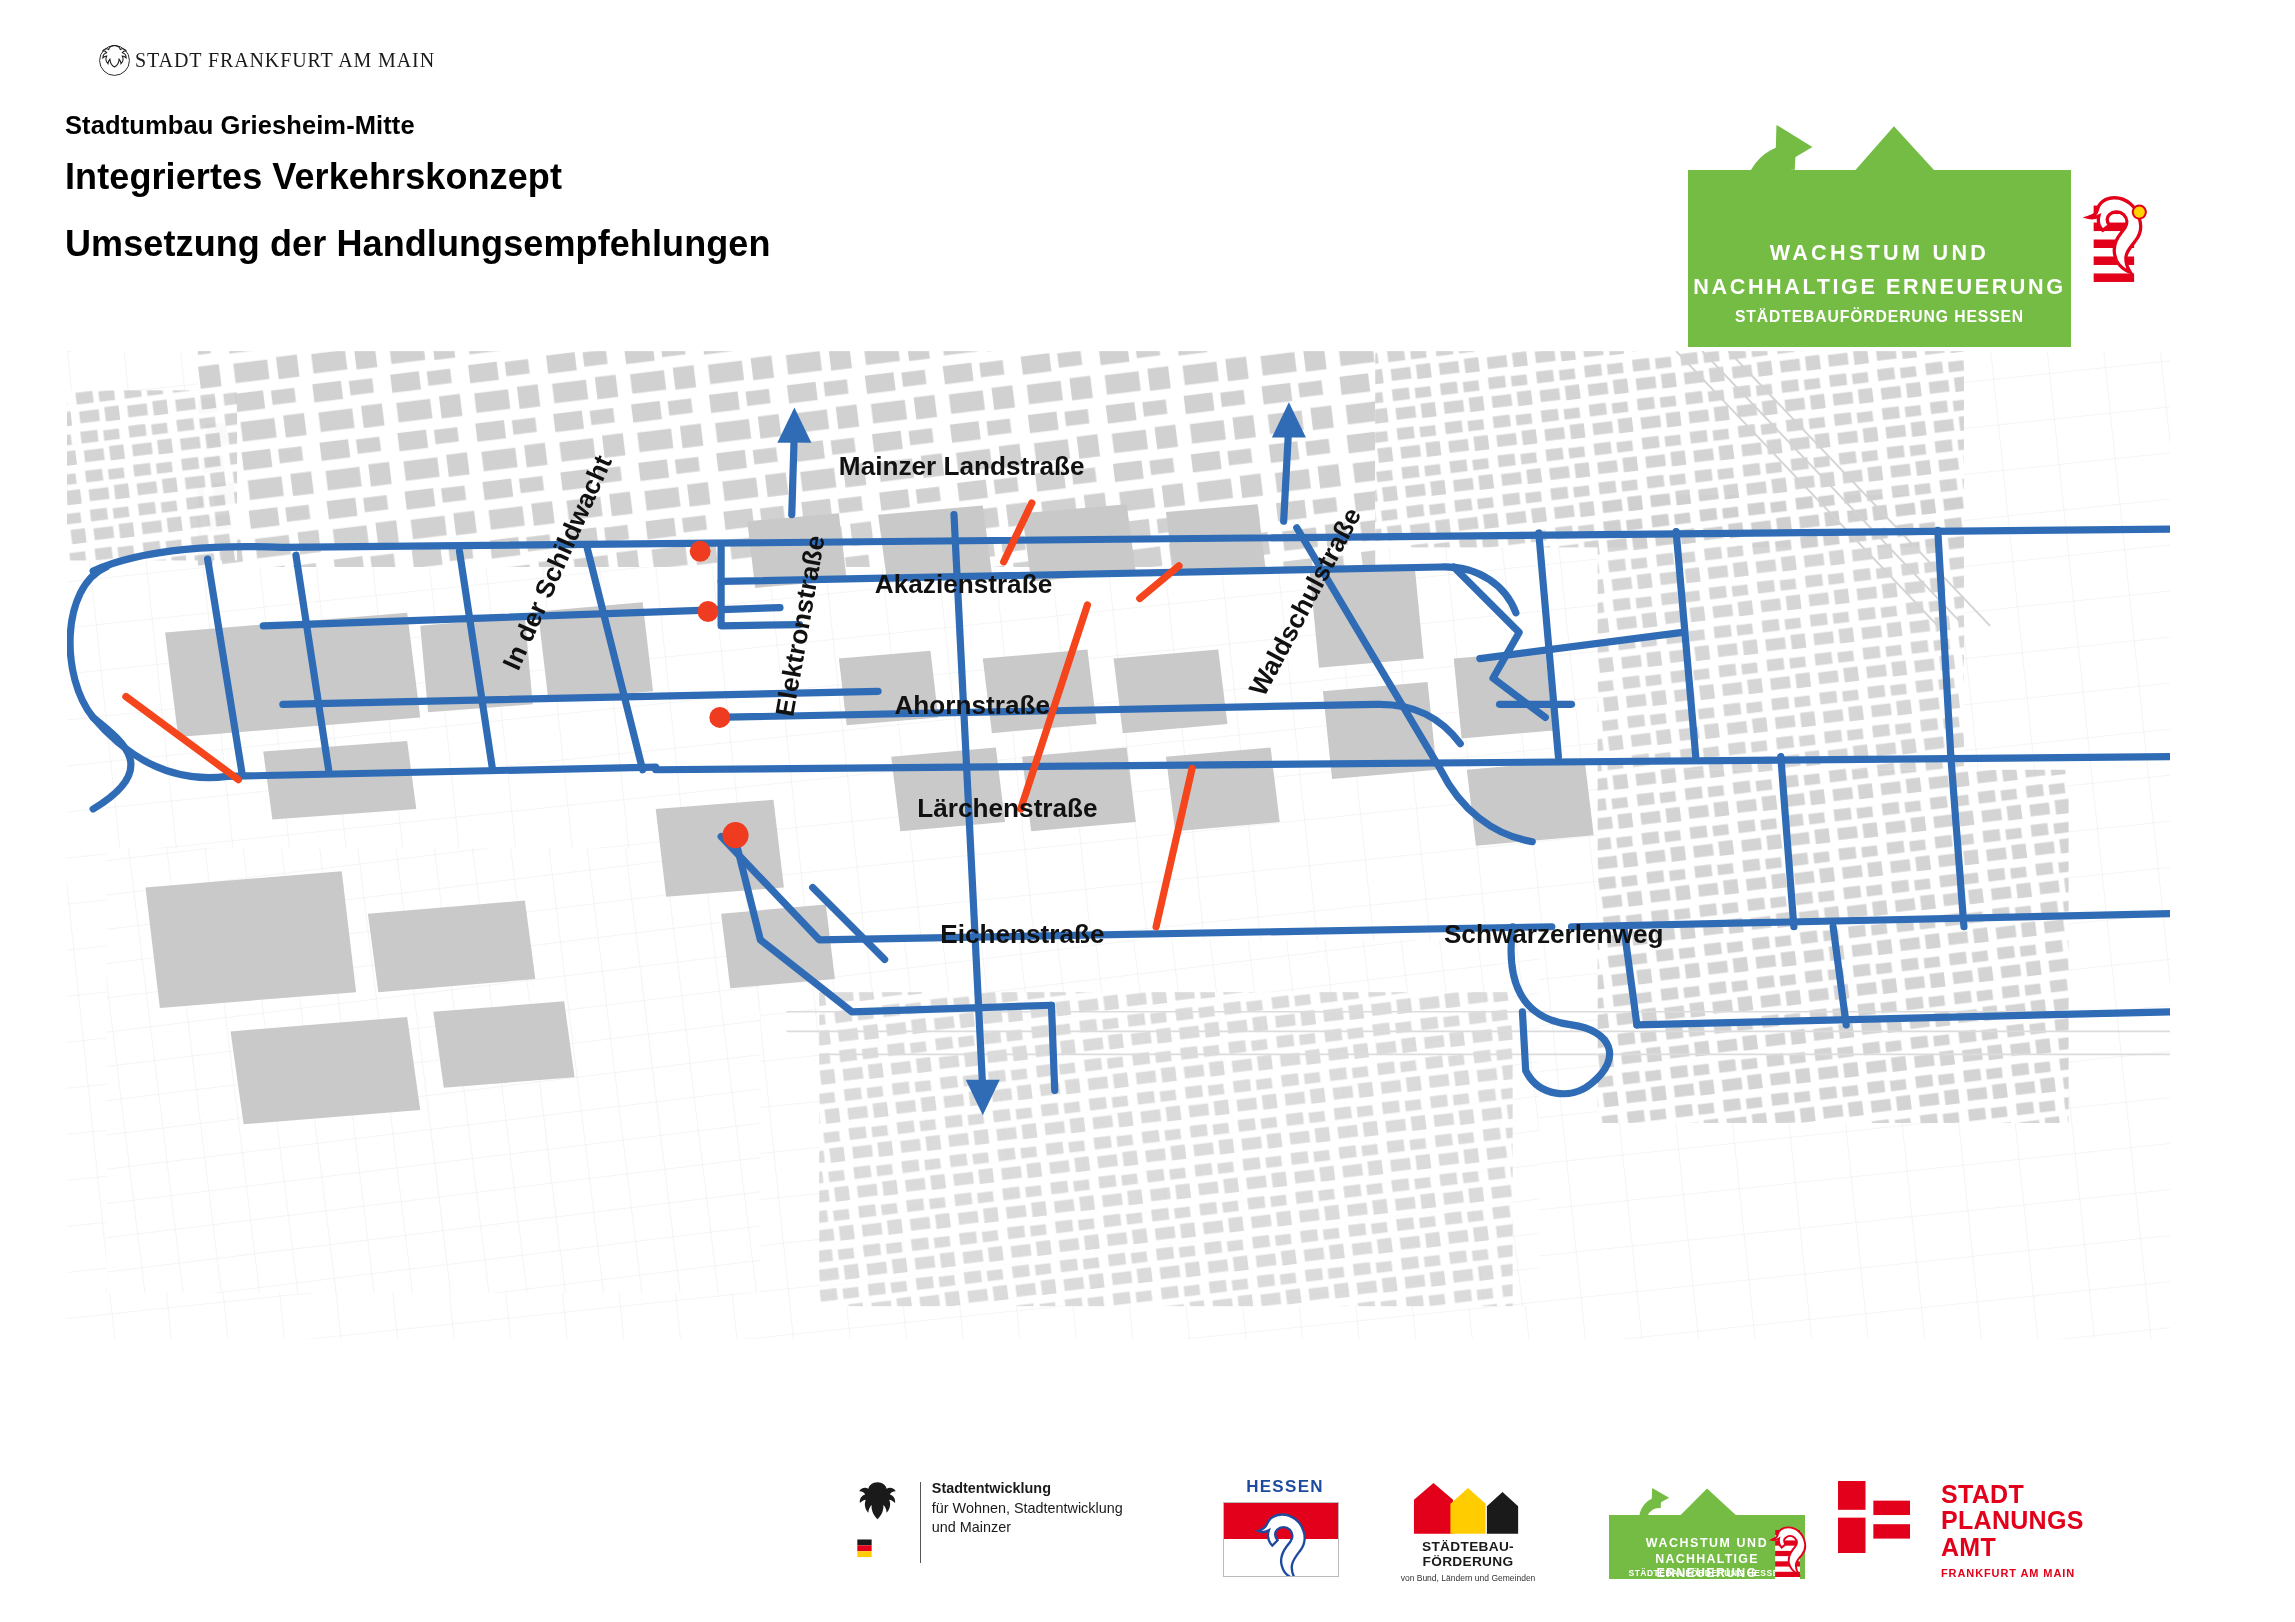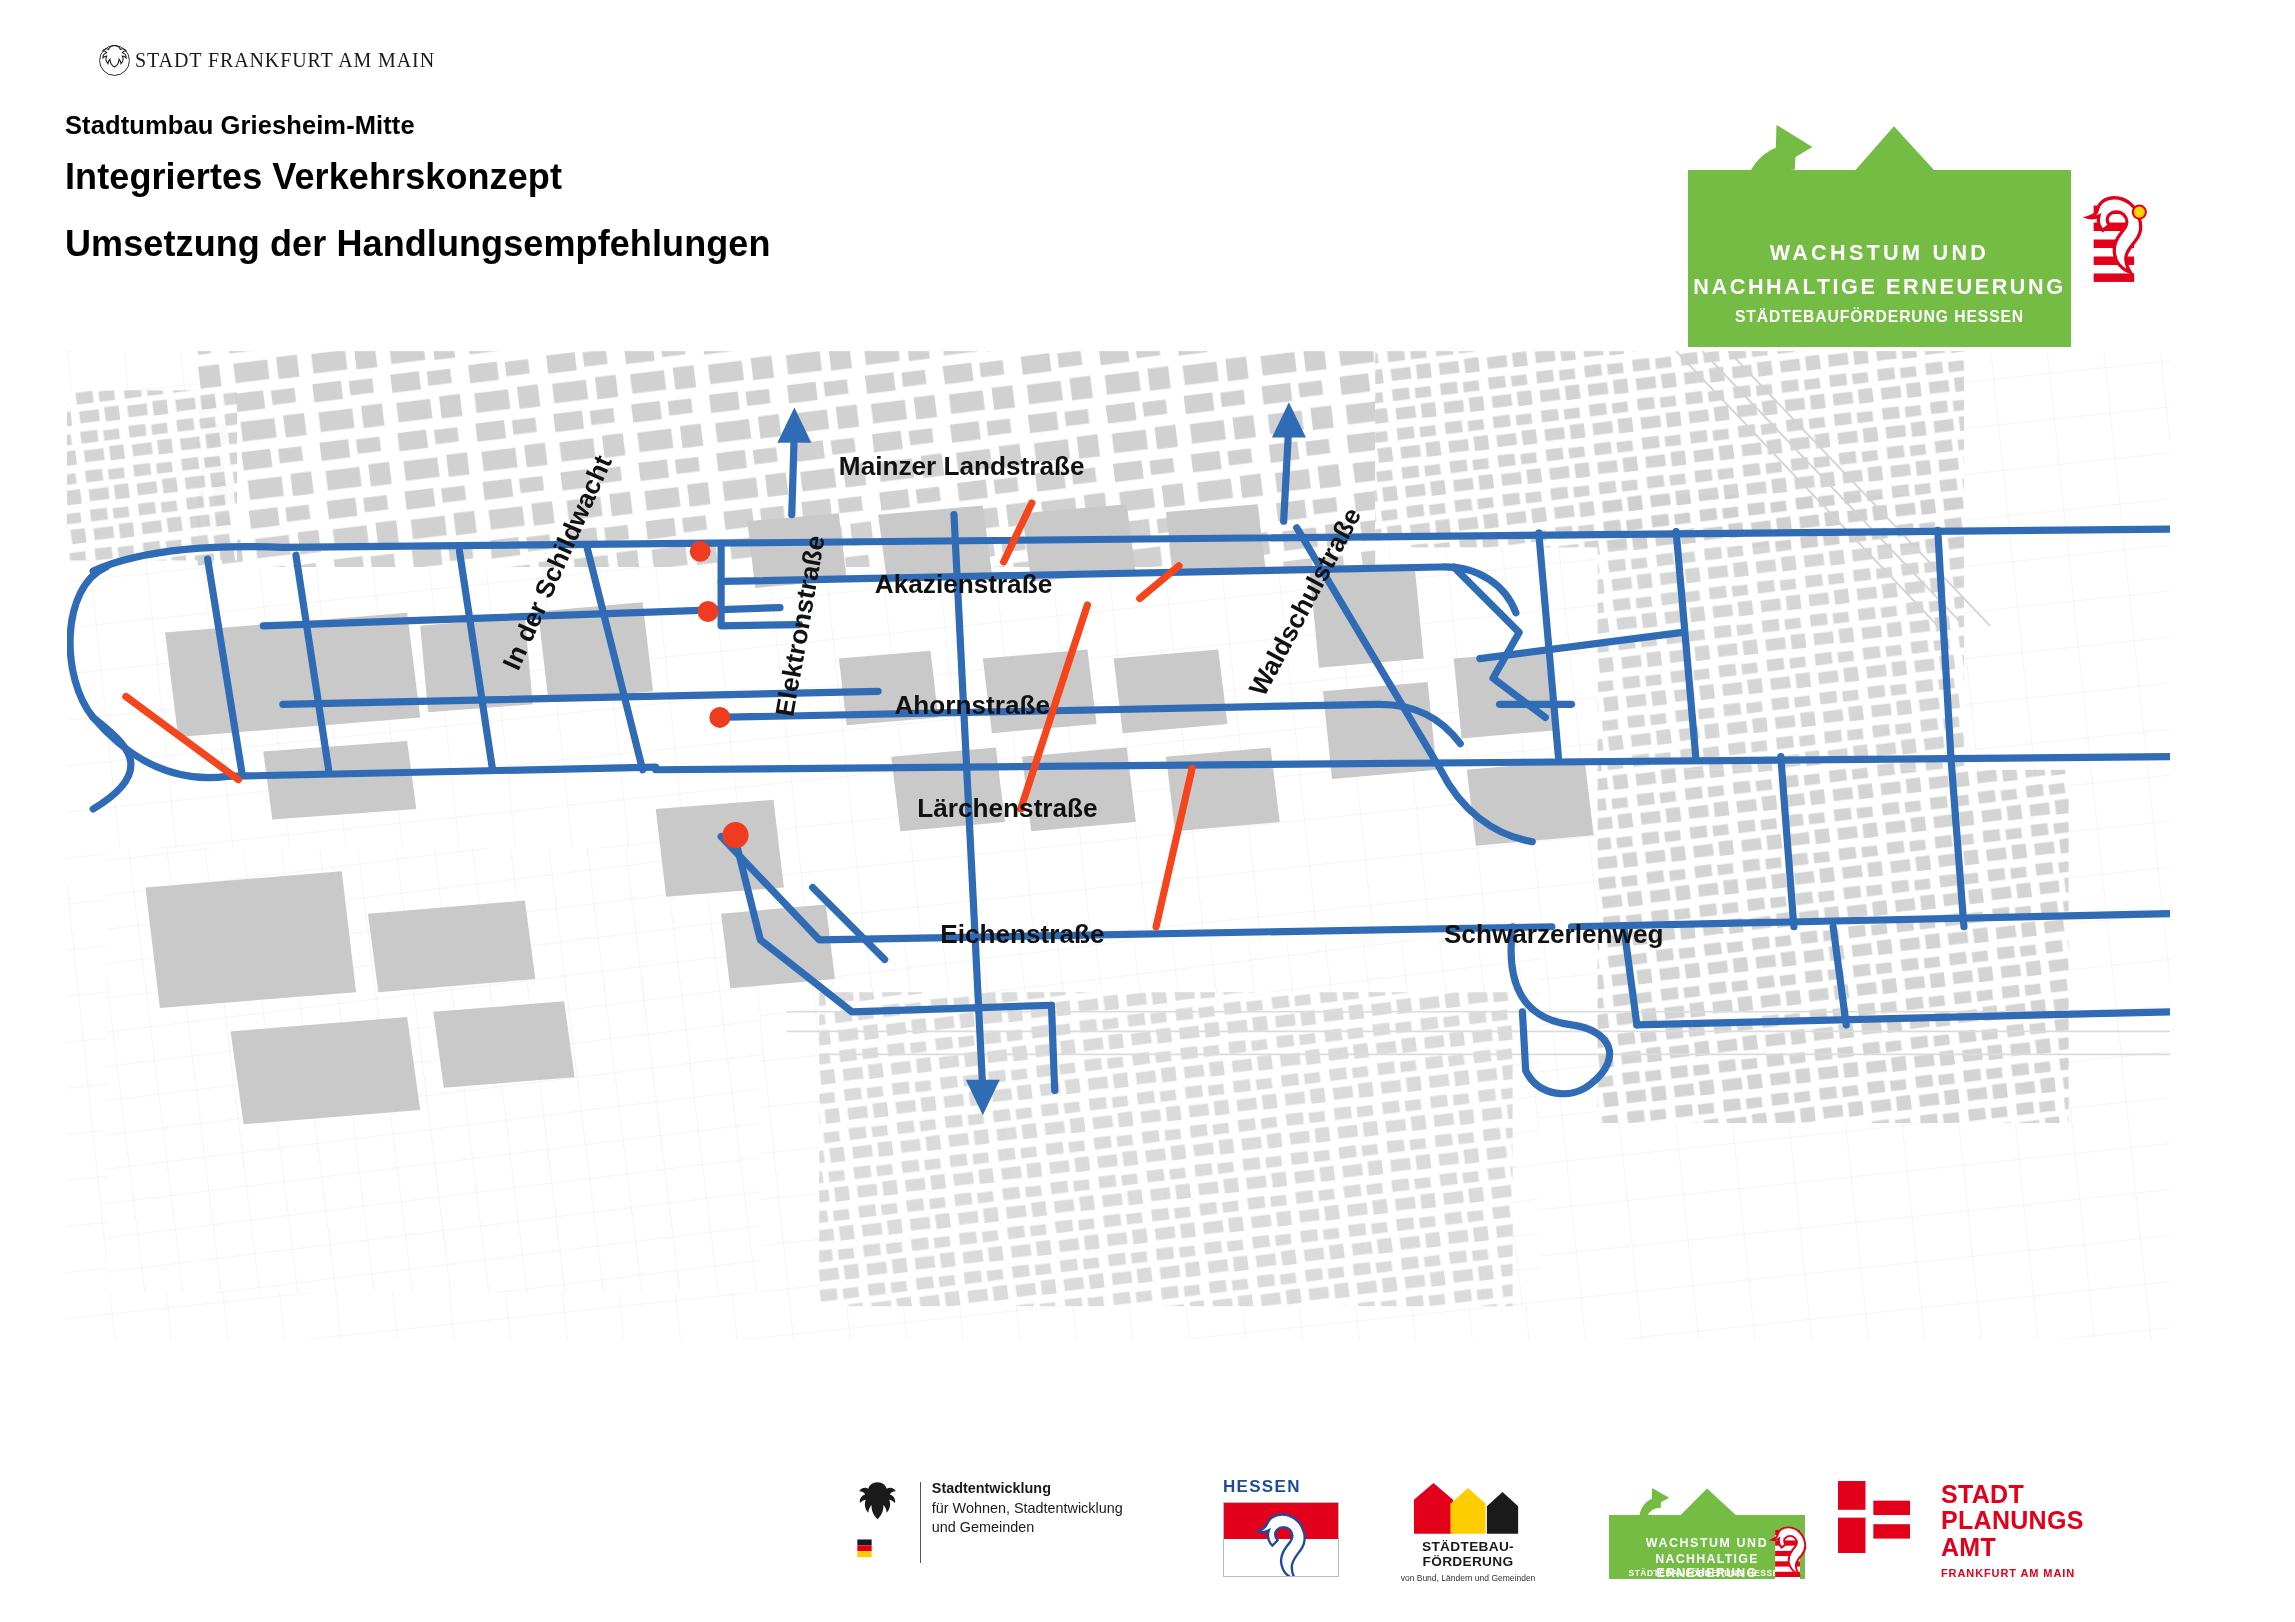--- a/index.html
+++ b/index.html
@@ -133,21 +133,21 @@
   .footer-logo { position: absolute; }
 
   #logo-bmwsb { left: 857px; top: 11.8px; width: 340px; height: 92px; display: flex; align-items: flex-start; gap: 11.8px;}
   #logo-bmwsb .eagle2 { width: 41px; height: 59px; position: relative; }
   #logo-bmwsb .txt { font-size: 14.4px; line-height: 1.35; color: #1a1a1a; padding-top: 2.6px; }
   #logo-bmwsb .txt .b { font-weight: bold; }
   #logo-bmwsb .sep { position:absolute; left: 63px; top: 5.2px; width:1.3px; height: 81px; background:#555; }
 
   #logo-hessen { left: 1223px; top: 11.8px; width: 124px; height: 105px; }
   #logo-hessen .hname {
-    font-size: 17px; font-weight: bold; letter-spacing: 1.3px; color: #1d4a9e; 
+    font-size: 17px; font-weight: bold; letter-spacing: 1.3px; color: #1d4a9e; text-align:center;
   }
   #logo-hessen .flag {
     margin-top: 5.2px; width: 114px; height: 73px;
     background: linear-gradient(to bottom, #e2001a 0 50%, #ffffff 50% 100%);
     border: 0.7px solid #bbb; position: relative;
   }
 
   #logo-staedtebau { left: 1393px; top: 14.4px; width: 150px; height: 108px; text-align:center;}
   #logo-staedtebau .house { width: 150px; height: 56px; position: relative; }
   #logo-staedtebau .t1 { font-size: 13.7px; font-weight: bold; color: #1a1a1a; letter-spacing: 0.3px; margin-top: 3.9px;}
@@ -387,21 +387,21 @@
         <path d="M31 8 c-8 0 -13 5 -14 10 c-5 -3 -12 -1 -14 4 c5 0 8 2 9 5 c-6 2 -9 7 -8 13 c3 -3 6 -5 9 -5 c-3 7 -1 15 4 20 c0 -5 2 -9 5 -12 c-1 9 4 17 9 22 c5 -5 10 -13 9 -22 c3 3 5 7 5 12 c5 -5 7 -13 4 -20 c3 0 6 2 9 5 c1 -6 -2 -11 -8 -13 c1 -3 4 -5 9 -5 c-2 -5 -9 -7 -14 -4 c-1 -5 -6 -10 -14 -10 z" fill="#1a1a1a"></path>
         <rect x="0" y="96" width="22" height="9" fill="#1a1a1a"></rect>
         <rect x="0" y="105" width="22" height="9" fill="#e2001a"></rect>
         <rect x="0" y="114" width="22" height="9" fill="#ffcc00"></rect>
       </svg>
     </div>
     <div class="sep"></div>
     <div class="txt" style="margin-left:22px">
       <div class="b">Stadtentwicklung</div>
       <div>für Wohnen, Stadtentwicklung</div>
-      <div>und Gemeinden</div>
+      <div>und Mainzer</div>
     </div>
   </div>
 
   <div class="footer-logo" id="logo-hessen">
     <div class="hname">HESSEN</div>
     <div class="flag">
       <svg viewBox="0 0 175 112" width="114" height="73" aria-hidden="true">
         <g transform="translate(58,14) scale(0.9)">
           <path d="M34 4 c-12 0 -22 7 -25 16 c-3 8 -9 10 -15 12 c7 3 13 2 18 -1 c-3 9 -1 19 6 26 l9 -9 c-5 -6 -5 -13 -1 -18 c6 -6 16 -6 22 0 c5 6 5 14 1 20 l-7 9 c-8 11 -11 21 -8 32 c3 12 12 20 23 23 c-6 -10 -7 -18 -5 -26 c2 -8 8 -15 14 -23 c7 -10 9 -22 5 -33 c-5 -17 -20 -28 -37 -28 z" fill="#ffffff" stroke="#1d4a9e" stroke-width="4"></path>
         </g>

